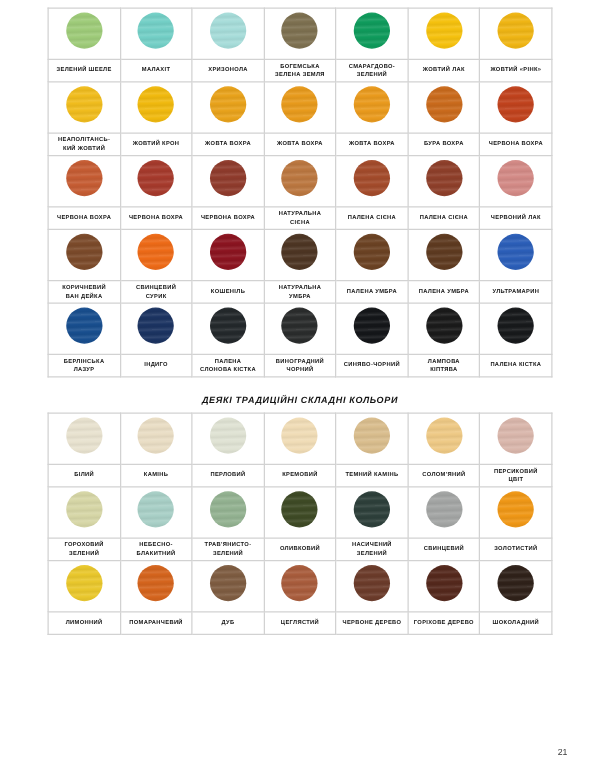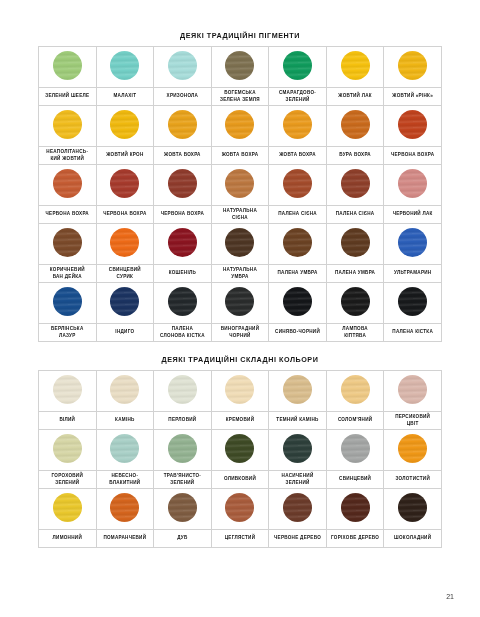--- a/index.html
+++ b/index.html
@@ -19,21 +19,21 @@
   }
   .section-title{
     text-align:center;
     font-size:7.2px;
     font-weight:bold;
     letter-spacing:0.55px;
     color:#141414;
     text-transform:uppercase;
   }
   #title-pigments{ padding-top:31px; }
-  #title-compound{ padding-top:13px; }
+  #title-compound{ padding-top:13px;font-style:italic; }
 
   .grid{
     margin:6px auto 0 auto;
     width:404px;
     border-collapse:collapse;
     table-layout:fixed;
   }
   .grid td{
     border:1px solid #d2d2d2;
     padding:0;
@@ -83,21 +83,20 @@
     font-size:7px;
     color:#3a3a3a;
     font-family:"Liberation Sans", sans-serif;
   }
 </style>
 </head>
 <body>
 
 <div class="page">
 
-  <div class="section-title" id="title-pigments">ДЕЯКІ ТРАДИЦІЙНІ ПІГМЕНТИ</div>
 
   <table class="grid" id="grid-pigments">
     <tbody id="body-pigments">
         <tr>
           <td class="swatch-cell"><span class="dot" style="background: rgb(158, 203, 121);"></span></td>
           <td class="swatch-cell"><span class="dot" style="background: rgb(115, 207, 198);"></span></td>
           <td class="swatch-cell"><span class="dot" style="background: rgb(166, 220, 217);"></span></td>
           <td class="swatch-cell"><span class="dot" style="background: rgb(125, 112, 80);"></span></td>
           <td class="swatch-cell"><span class="dot" style="background: rgb(15, 155, 92);"></span></td>
           <td class="swatch-cell"><span class="dot" style="background: rgb(245, 193, 14);"></span></td>

